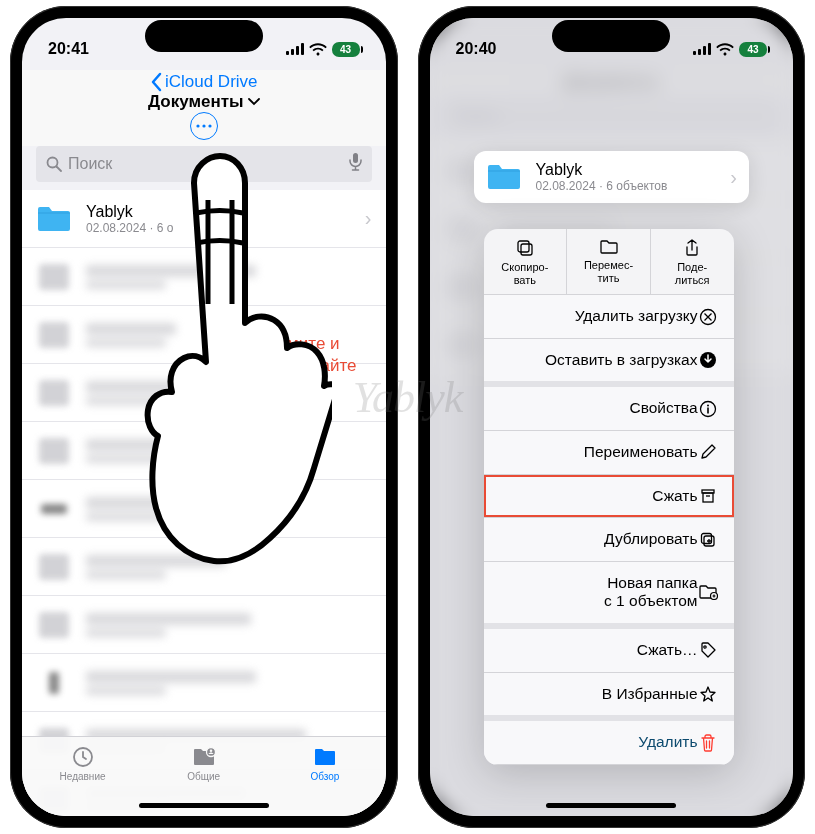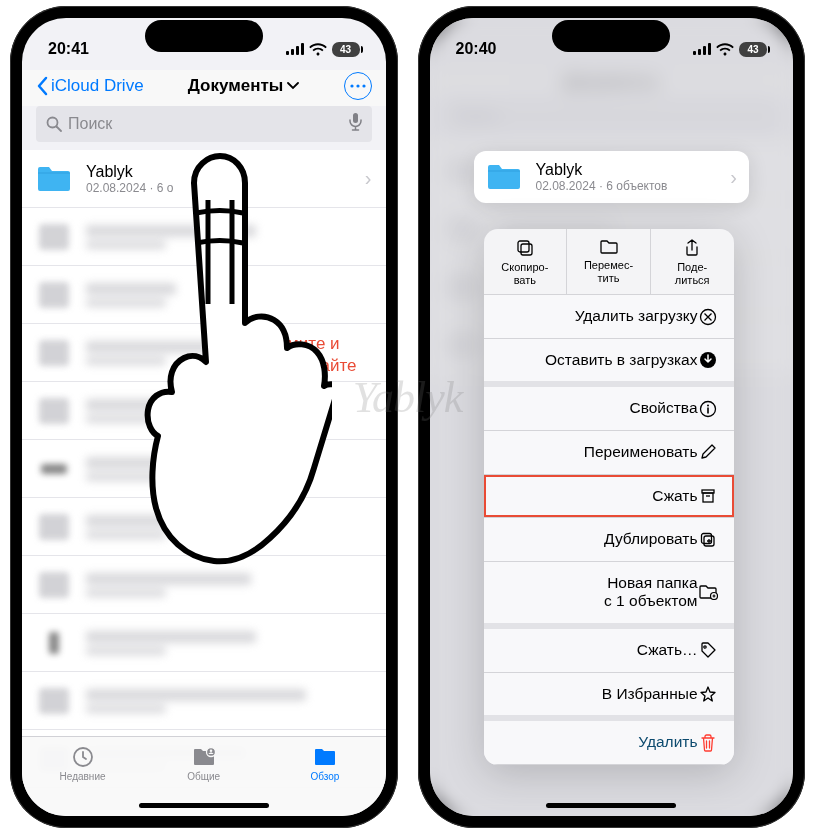--- a/index.html
+++ b/index.html
@@ -48,32 +48,33 @@
     align-items: center;
     padding: 10px 26px 0;
     font-size: 16px;
     font-weight: 600;
     color: #000;
   }
   .status-right { display: flex; align-items: center; gap: 5px; }
   .signal svg, .wifi svg { display: block; }
   .battery {
     display: flex; align-items: center;
-    background: #404040; color: #fff;
+    background: #15803d; color: #fff;
     border-radius: 7px; width: 28px; height: 15px;
     font-size: 10px; justify-content: center; font-weight: 700;
     position: relative;
   }
   .battery::after { content:""; position:absolute; right:-3px; top:4px; width:2px; height:7px; background:#000; border-radius:0 2px 2px 0; }
 
   
   .nav {
     display: flex; align-items: center; justify-content: space-between;
     padding: 2px 14px 6px;
     background: #f9f9f9cc;
+    flex-direction: column;
   }
   .nav-back {
     display: flex; align-items: center; color: #007aff;
     font-size: 17px; gap: 3px;
   }
   .nav-title {
     font-size: 17px; font-weight: 600; display:flex; align-items:center; gap:4px;
     color:#000;
   }
   .more-btn {

